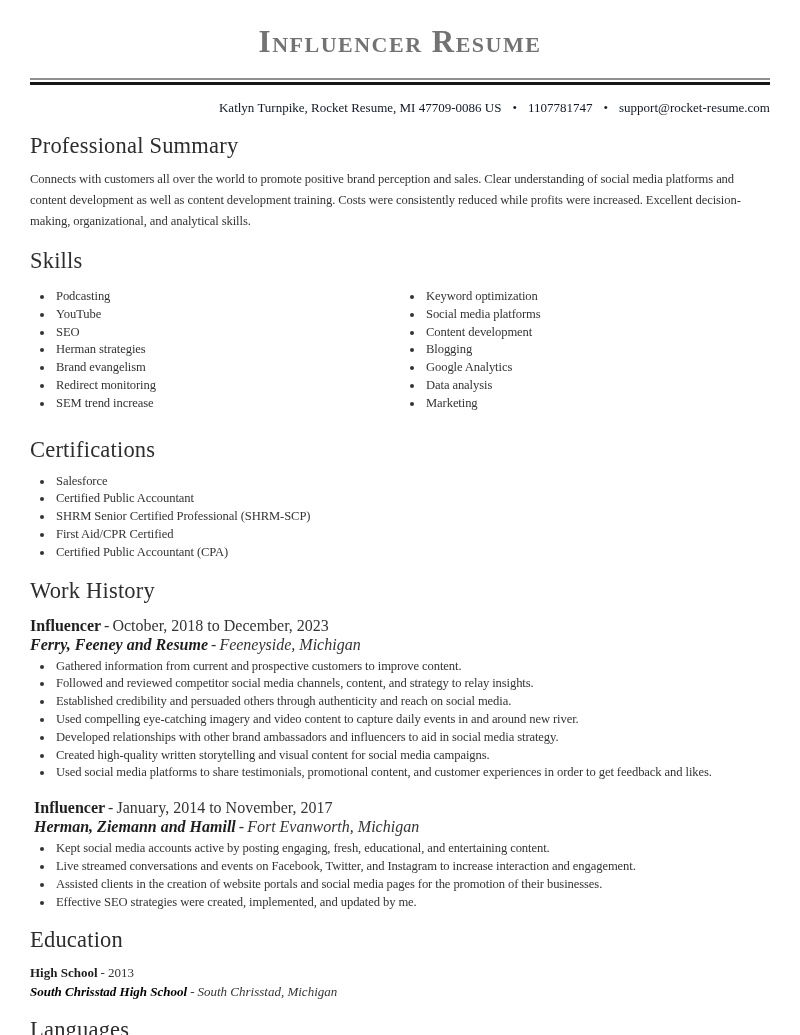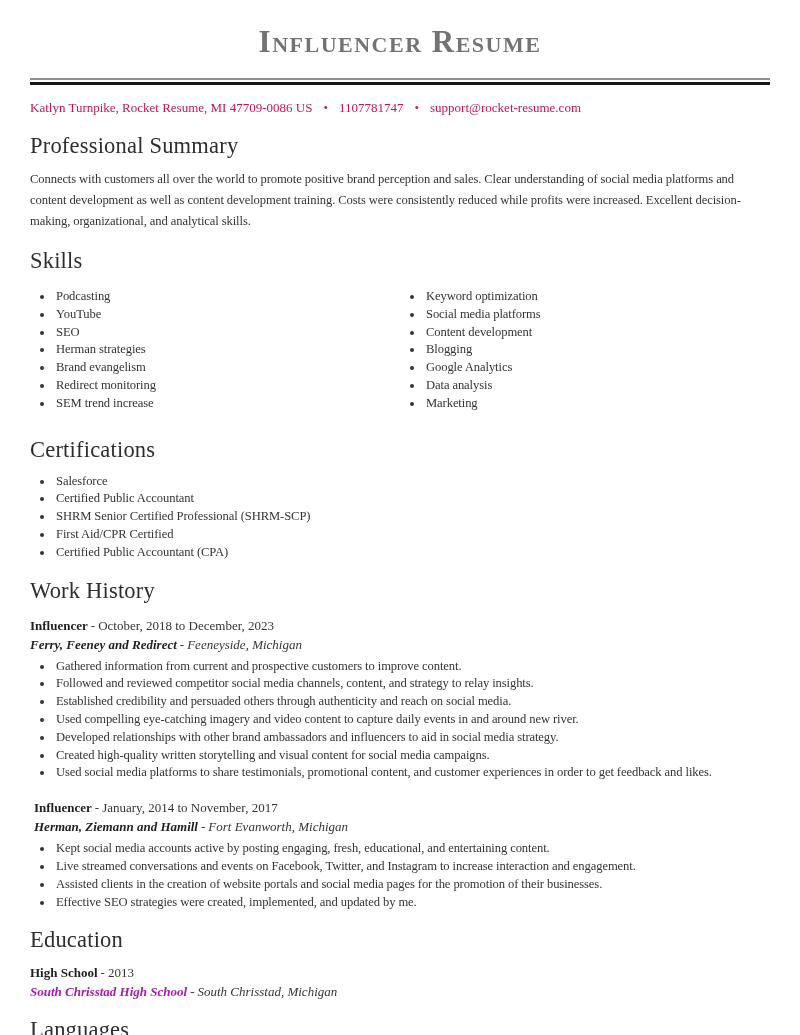--- a/index.html
+++ b/index.html
@@ -25,24 +25,24 @@
     color: #737373;
   }
   .double-rule {
     margin-top: 18px;
     height: 2px;
     border-top: 2px solid #8f8f8f;
     border-bottom: 3px solid #161616;
   }
   .contact {
     margin-top: 14px;
-    text-align: left;
+    text-align: right;
     font-size: 13px;
     line-height: 18px;
-    color: #be185d;
+    color: #0f172a;
   }
   .contact .sep-dot { display: inline-block; margin: 0 11px; }
 
   
   h2 {
     margin: 16px 0 10px;
     font-size: 22.5px;
     line-height: 26px;
     font-weight: 400;
     letter-spacing: 0.2px;
@@ -64,33 +64,33 @@
     font-size: 12.6px;
     letter-spacing: -0.1px;
     line-height: 17.8px;
     padding-left: 2px;
   }
 
   .skills-grid { display: flex; }
   .skills-grid ul { flex: 0 0 50%; box-sizing: border-box; margin-bottom: 8px; }
 
   
-  .job-header { margin-top: 12px; font-size: 13px; line-height: 19px; }
+  .job-header { margin-top: 12px; font-size: 16px; line-height: 19px; }
   .job-header.indent { margin-left: 4px; }
   .job-header.second { margin-top: 16px; }
   .job-title { font-weight: 700; color: #1f1f1f; }
   .job-company-line { font-style: italic; }
   .job-company { font-weight: 700; color: #1f1f1f; }
   .sep-dash { margin: 0 3px; }
 
   
   .edu-block { margin-top: 8px; font-size: 13px; line-height: 19px; }
   .edu-degree { font-weight: 700; color: #1f1f1f; text-align: center; }
   .edu-school-line { font-style: italic; }
-  .edu-school { font-weight: 700; color: #a21caf; }
+  .edu-school { font-weight: 700; color: #000000; }
 </style>
 </head>
 <body>
 
 <div class="page">
 
   <h1 class="doc-title">Influencer Resume</h1>
   <div class="double-rule"></div>
 
   <div class="contact">
@@ -142,21 +142,21 @@
 
   <section>
     <h2>Work History</h2>
 
     <div>
       <div class="job-header">
         <div class="job-title-line">
           <span class="job-title">Influencer</span><span class="sep-dash">-</span><span>October, 2018 to December, 2023</span>
         </div>
         <div class="job-company-line">
-          <span class="job-company">Ferry, Feeney and Redirect</span><span class="sep-dash">-</span><span>Feeneyside, Michigan</span>
+          <span class="job-company">Ferry, Feeney and Resume</span><span class="sep-dash">-</span><span>Feeneyside, Michigan</span>
         </div>
       </div>
       <ul class="plain">
 
       <li>Gathered information from current and prospective customers to improve content.</li>
           <li>Followed and reviewed competitor social media channels, content, and strategy to relay insights.</li>
           <li>Established credibility and persuaded others through authenticity and reach on social media.</li>
           <li>Used compelling eye-catching imagery and video content to capture daily events in and around new river.</li>
           <li>Developed relationships with other brand ambassadors and influencers to aid in social media strategy.</li>
           <li>Created high-quality written storytelling and visual content for social media campaigns.</li>

